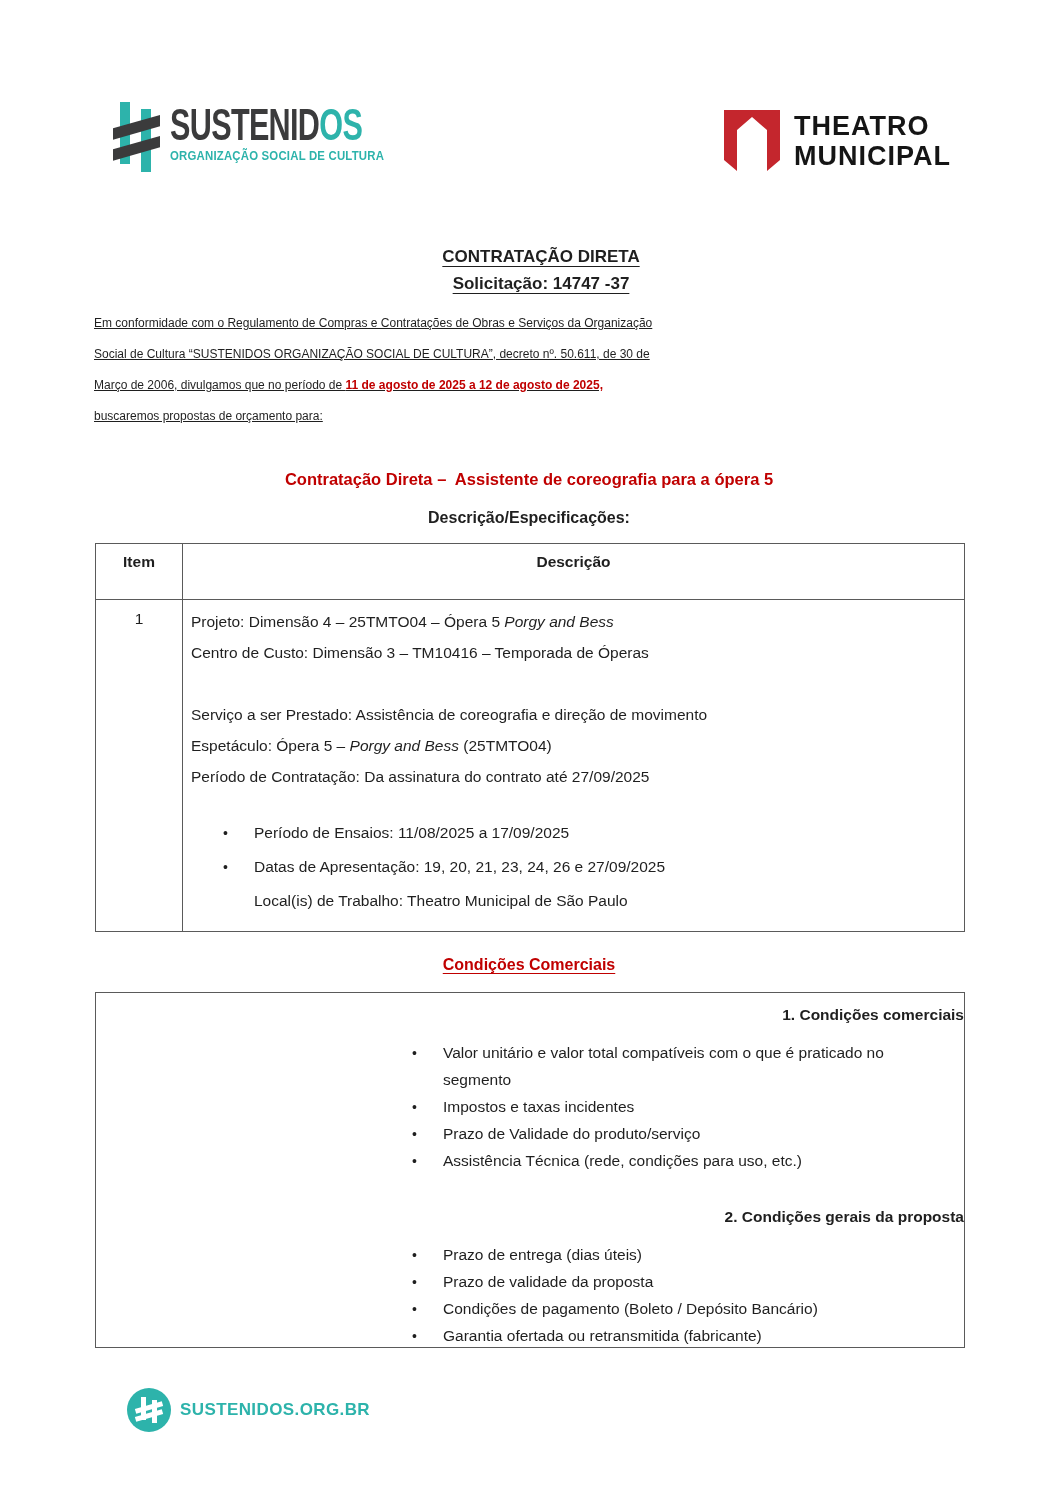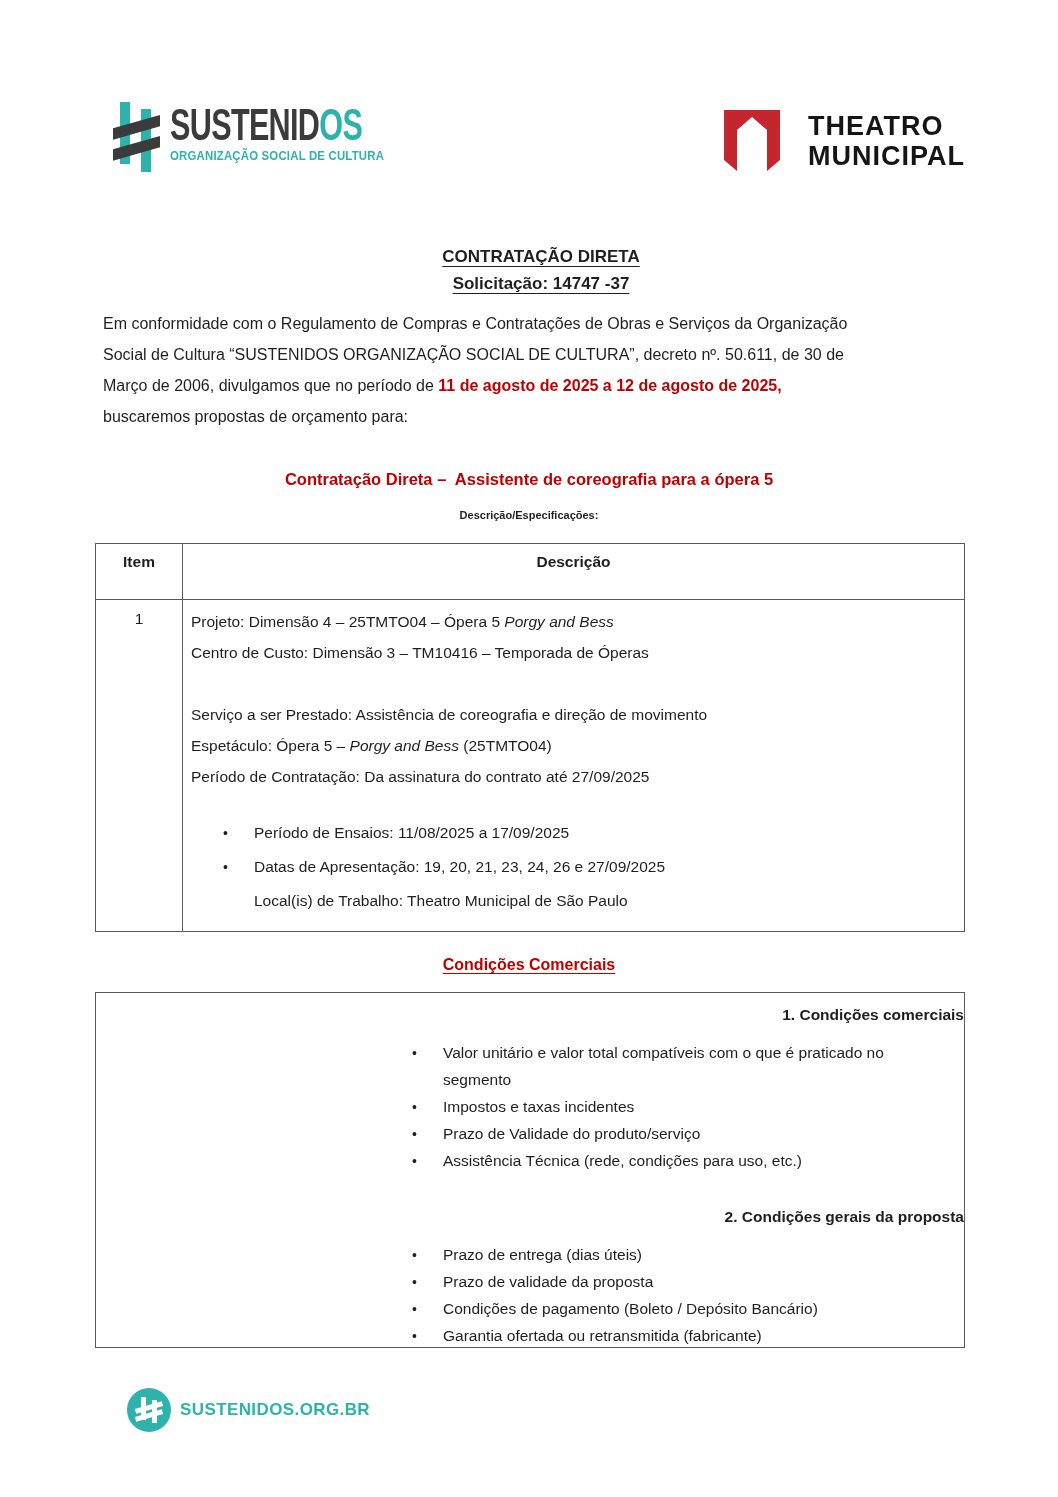--- a/index.html
+++ b/index.html
@@ -26,36 +26,36 @@
     letter-spacing:-1px;transform:scaleX(0.68);transform-origin:left top;white-space:nowrap;
   }
   .sus-name .teal{color:var(--teal);}
   .sus-tag{
     margin-top:3px;font-size:12px;font-weight:bold;color:var(--teal);
     letter-spacing:0.2px;transform:scaleX(0.95);transform-origin:left top;white-space:nowrap;
   }
   .logo-tm{position:absolute;left:724px;top:110px;display:flex;}
   .arch-svg{width:56px;height:62px;}
   .tm-text{
-    margin-left:28px;margin-top:1px;font-size:27px;font-weight:800;color:#151515;
+    margin-left:14px;margin-top:1px;font-size:27px;font-weight:800;color:#151515;
     letter-spacing:1px;line-height:30px;white-space:nowrap;
   }
   
   .doc-title{position:absolute;left:0;top:243px;width:1058px;text-align:center;
     font-size:17px;font-weight:bold;padding-left:12px;}
   .doc-title .u{line-height:27px;text-decoration:underline;text-underline-offset:4px;}
   
-  .intro{position:absolute;left:103px;top:308px;width:870px;font-size:16px;}
+  .intro{position:absolute;left:94px;top:308px;width:870px;font-size:12px;text-decoration:underline;}
   .intro-line{line-height:31px;height:31px;white-space:nowrap;}
   .red-bold{color:var(--red);font-weight:bold;}
   
   .subject{position:absolute;left:0;top:470px;width:1058px;text-align:center;
     color:var(--red);font-weight:bold;font-size:16.5px;}
   .spec-h{position:absolute;left:0;top:509px;width:1058px;text-align:center;
-    font-weight:bold;font-size:11px;}
+    font-weight:bold;font-size:16px;}
   .cond-h{position:absolute;left:0;top:956px;width:1058px;text-align:center;
     color:var(--red);font-weight:bold;font-size:16px;text-decoration:underline;
     text-underline-offset:3px;}
   
   .spec-table{position:absolute;left:95px;top:543px;width:868px;
     border:1px solid var(--border);font-size:15.5px;}
   .sp-head{display:flex;height:55px;border-bottom:1px solid var(--border);font-weight:bold;}
   .sp-item{width:87px;border-right:1px solid var(--border);text-align:center;
     padding-top:9px;box-sizing:border-box;}
   .sp-desc{flex:1;text-align:center;padding-top:9px;}

